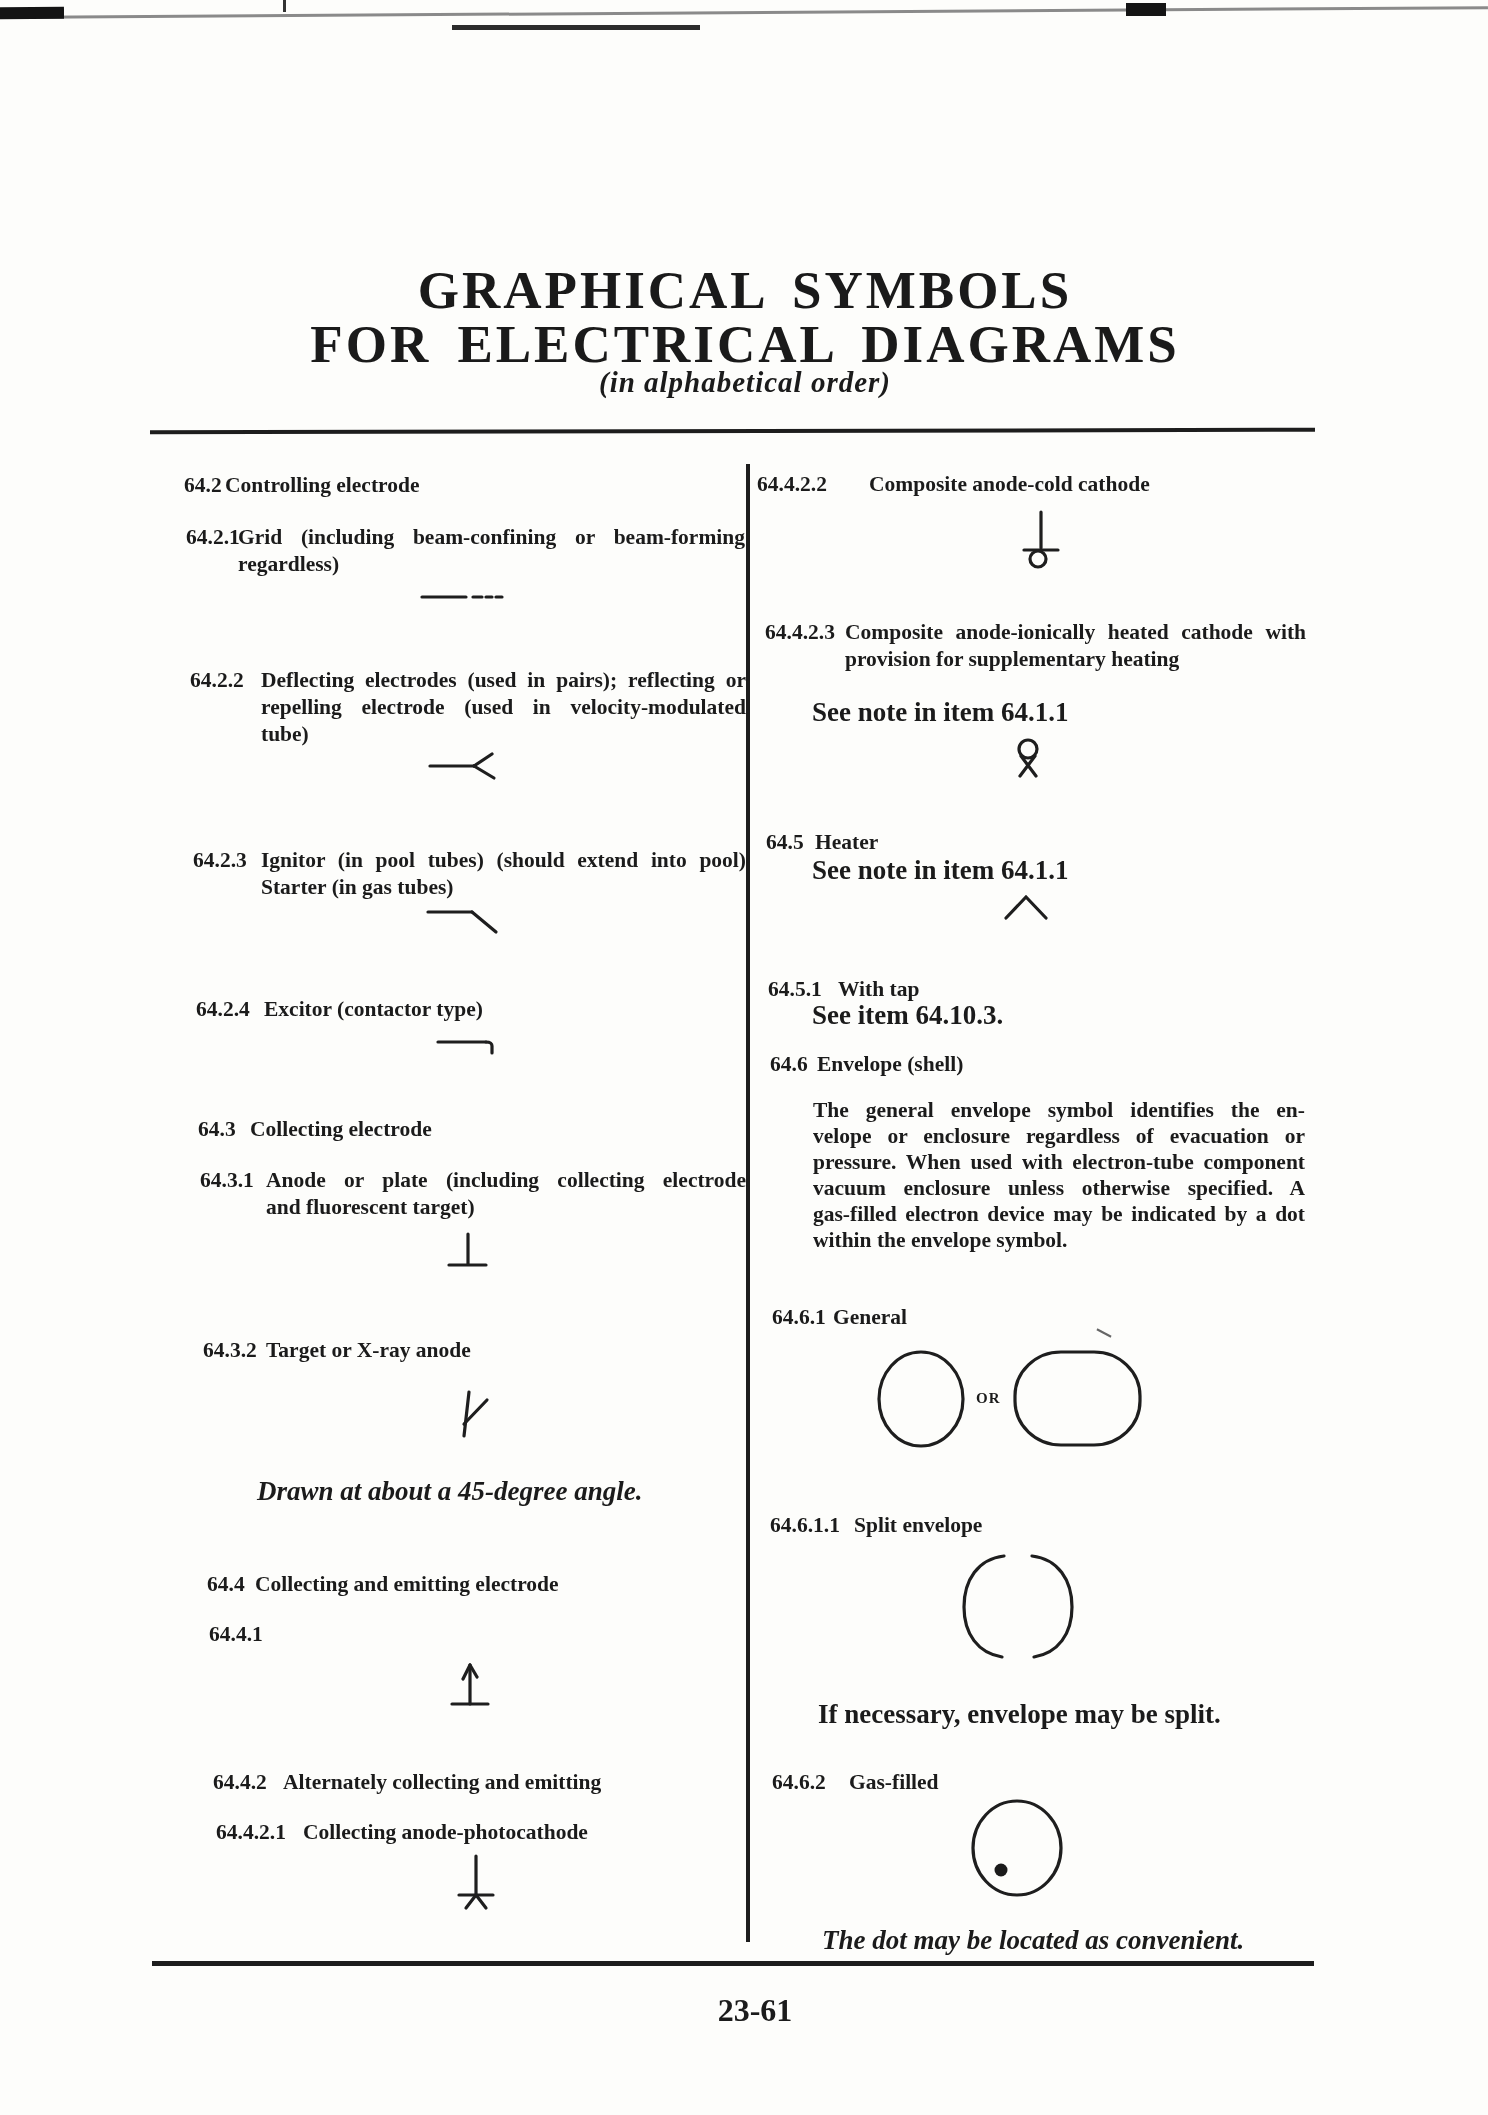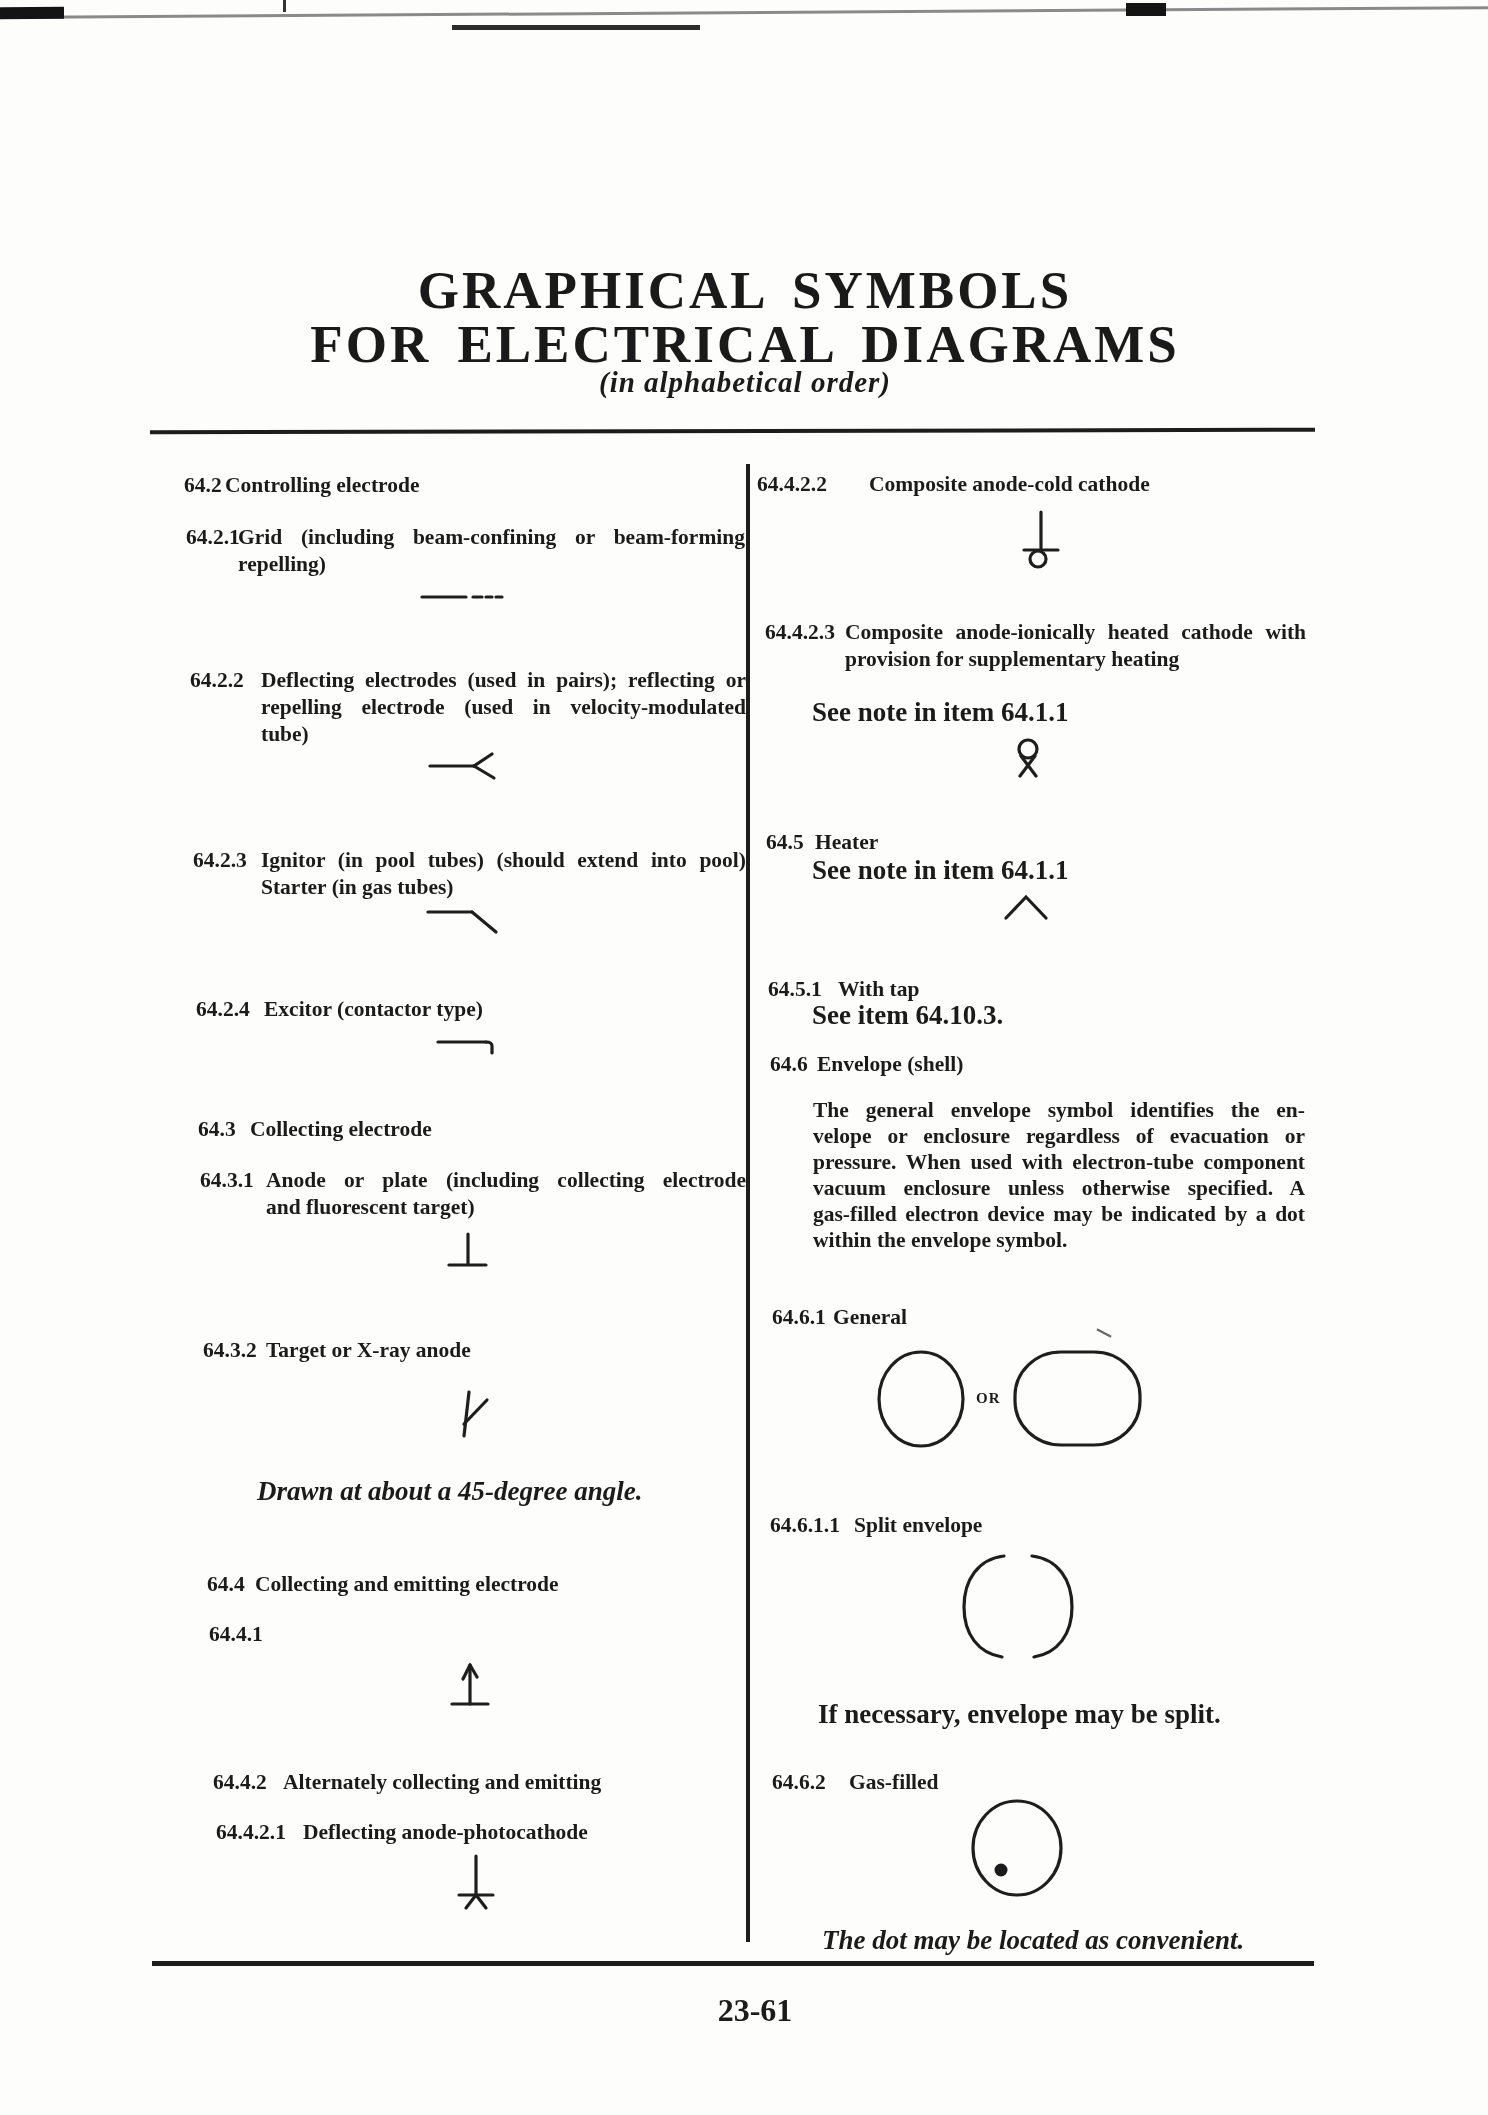--- a/index.html
+++ b/index.html
@@ -55,21 +55,21 @@
   <span class="num">64.2</span>
   <div class="txt" style="margin-left:41px;">
       <div class="ln">Controlling electrode</div>
     </div>
 </div>
 
 <div class="item just" style="left:186px;top:524px;width:559px;">
   <span class="num">64.2.1</span>
   <div class="txt" style="margin-left:52px;">
       <div class="ln">Grid (including beam-confining or beam-forming</div>
-      <div class="ln">repelling)</div>
+      <div class="ln">regardless)</div>
     </div>
 </div>
 
 <svg class="sym" style="left:421px;top:592px;" width="82" height="10" viewBox="0 0 82 10">
   <path d="M1 5 H45"></path>
     <path d="M52 5 H61"></path>
     <path d="M65 5 H71"></path>
     <path d="M75 5 H81"></path>
 </svg>
 
@@ -168,21 +168,21 @@
 <div class="item" style="left:213px;top:1769px;width:533px;">
   <span class="num">64.4.2</span>
   <div class="txt" style="margin-left:70px;">
       <div class="ln">Alternately collecting and emitting</div>
     </div>
 </div>
 
 <div class="item" style="left:216px;top:1819px;width:530px;">
   <span class="num">64.4.2.1</span>
   <div class="txt" style="margin-left:87px;">
-      <div class="ln">Deflecting anode-photocathode</div>
+      <div class="ln">Collecting anode-photocathode</div>
     </div>
 </div>
 
 <svg class="sym" style="left:454px;top:1856px;" width="44" height="54" viewBox="0 0 44 54">
   <path d="M22 0 V38"></path>
     <path d="M5 39 H39"></path>
     <path d="M22 39 L12 52"></path>
     <path d="M22 39 L32 52"></path>
 </svg>
 

